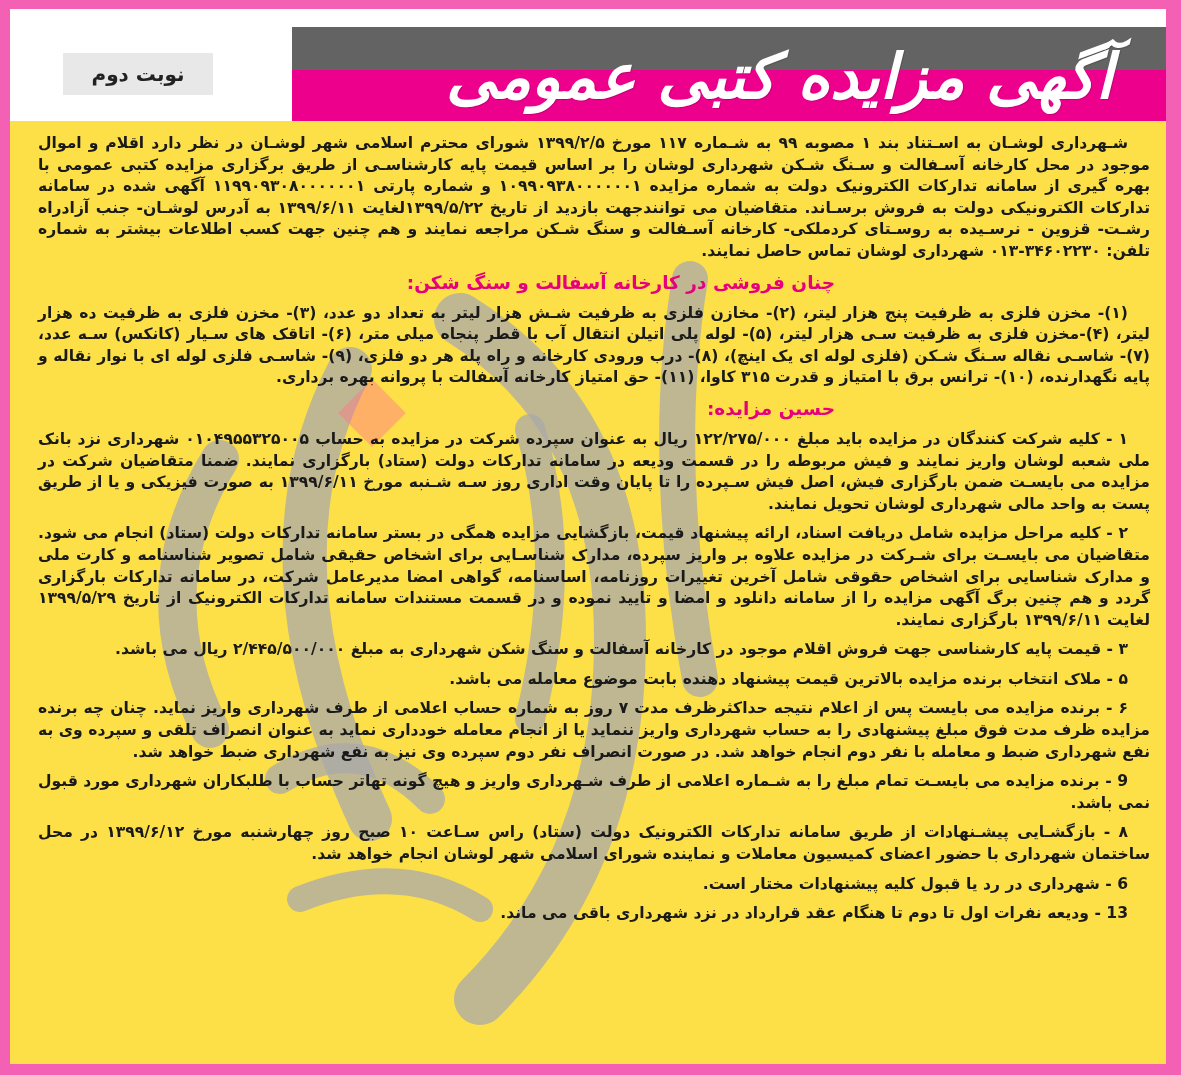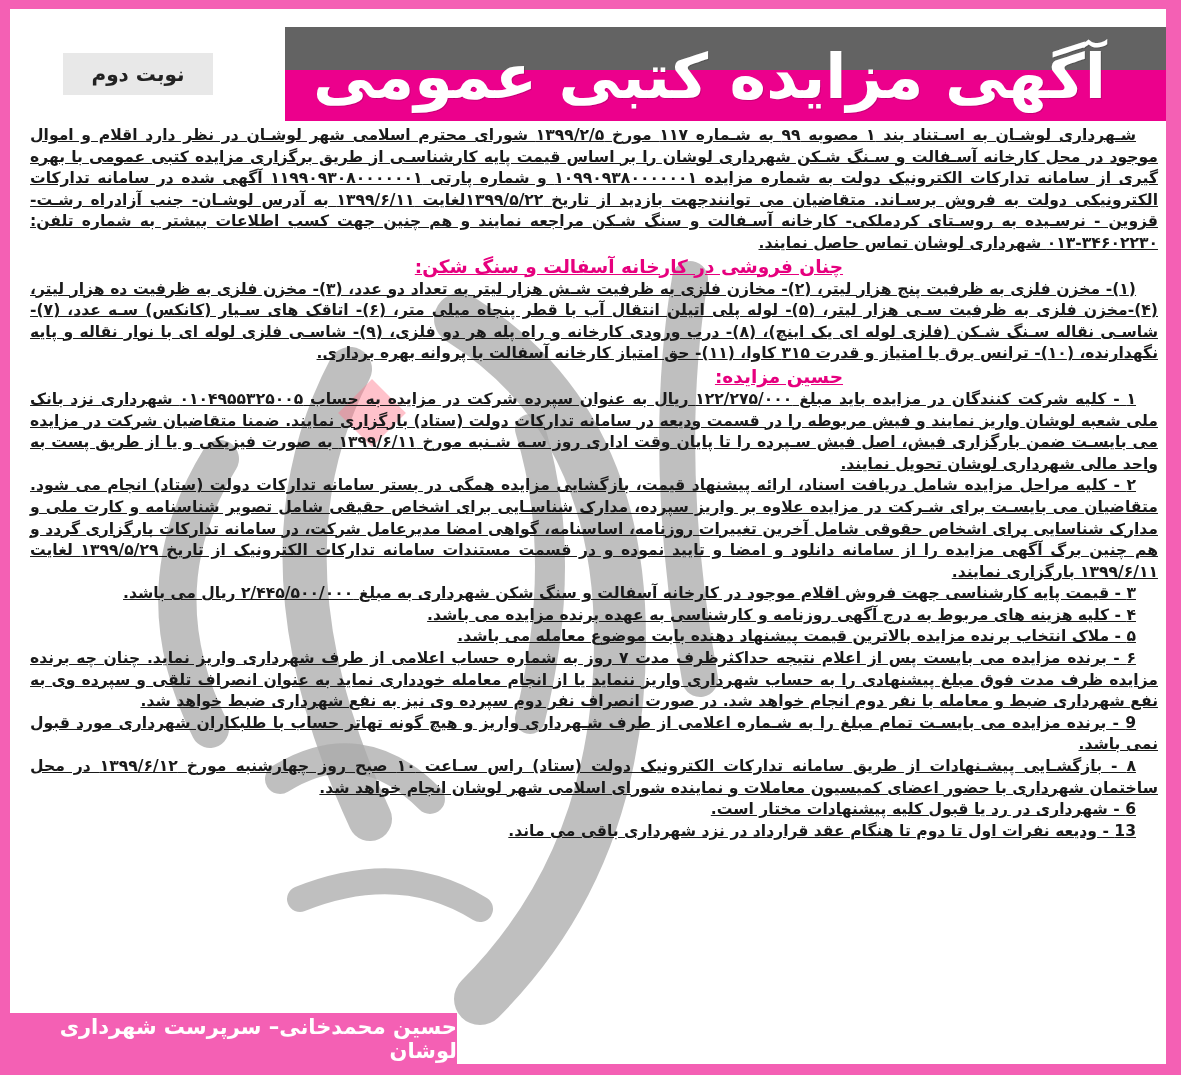--- a/index.html
+++ b/index.html
@@ -1,47 +1,47 @@
 <!DOCTYPE html>
 <html><head>
   <meta charset="utf-8">
   <style>
     * { box-sizing: border-box; margin: 0; padding: 0; }
     html, body { width: 1181px; height: 1075px; overflow: hidden; background: #f460b4; }
     body { font-family: "DejaVu Sans", sans-serif; position: relative; }
     .frame {
       position: absolute; left: 10px; top: 9px; width: 1156px; height: 1055px;
-      background: #ffffff; overflow: hidden; padding-left: 26px;
+      background: #fde047; overflow: hidden; padding-left: 26px;
     }
     .header-area {
       position: absolute; left: 0; top: 0; width: 1156px; height: 112px; background: #ffffff;
     }
     .title-block {
-      position: absolute; left: 275px; top: 18px; width: 881px; height: 107px;
+      position: absolute; left: 282px; top: 18px; width: 881px; height: 107px; font-style: italic;
     }
     .title-top { position: absolute; left: 0; top: 0; width: 100%; height: 43px; background: #636363; }
     .title-bottom { position: absolute; left: 0; top: 43px; width: 100%; height: 51px; background: #ec008c; }
     .title-text {
       position: absolute; right: 60px; top: 8px; color: #ffffff; font-family: "DejaVu Sans", sans-serif;
       font-weight: bold; font-size: 62px; line-height: 84px; direction: rtl; letter-spacing: -1px;
       text-shadow: 1px 1px 0 rgba(0,0,0,0.15);
     }
     .round-badge {
       position: absolute; left: 53px; top: 44px; width: 150px; height: 42px; background: #e8e8e8;
       display: flex; align-items: center; justify-content: center;
       font-size: 20px; font-weight: bold; color: #222; direction: rtl;
     }
     .watermark {
       position: absolute; left: 90px; top: 250px; width: 620px; height: 780px; pointer-events: none;
     }
     .content {
       position: absolute; left: 20px; top: 116px; width: 1128px; direction: rtl; text-align: justify;
       color: #1a1a1a; font-size: 15.6px; line-height: 21.6px; font-weight: bold;
     }
-    .content p { margin: 0; text-decoration: underline; }
+    .content p { margin: 8px; }
     .intro { text-indent: 22px; text-align-last: right; }
     .section-heading {
       color: #e6007e; font-size: 18.5px; line-height: 24px; font-weight: bold; padding-right: 315px;
     }
     .items { text-indent: 22px; }
     .cond { text-indent: 22px; }
     .red-mark {
       position: absolute; left: 338px; top: 380px; width: 48px; height: 48px;
       background: rgba(255,120,140,0.45); transform: rotate(45deg);
     }
@@ -82,23 +82,21 @@
   <div class="content">
     <p class="intro">شـهرداری لوشـان به اسـتناد بند ۱ مصوبه ۹۹ به شـماره ۱۱۷ مورخ ۱۳۹۹/۲/۵ شورای محترم اسلامی شهر لوشـان در نظر دارد اقلام و اموال موجود در محل کارخانه آسـفالت و سـنگ شـکن شهرداری لوشان را بر اساس قیمت پایه کارشناسـی از طریق برگزاری مزایده کتبی عمومی با بهره گیری از سامانه تدارکات الکترونیک دولت به شماره مزایده ۱۰۹۹۰۹۳۸۰۰۰۰۰۰۱ و شماره پارتی ۱۱۹۹۰۹۳۰۸۰۰۰۰۰۰۱ آگهی شده در سامانه تدارکات الکترونیکی دولت به فروش برسـاند. متقاضیان می توانندجهت بازدید از تاریخ ۱۳۹۹/۵/۲۲لغایت ۱۳۹۹/۶/۱۱ به آدرس لوشـان- جنب آزادراه رشـت- قزوین - نرسـیده به روسـتای کردملکی- کارخانه آسـفالت و سنگ شـکن مراجعه نمایند و هم چنین جهت کسب اطلاعات بیشتر به شماره تلفن: ۳۴۶۰۲۲۳۰-۰۱۳ شهرداری لوشان تماس حاصل نمایند.</p>
 
     <p class="section-heading">چنان فروشی در کارخانه آسفالت و سنگ شکن:</p>
     <p class="items">(۱)- مخزن فلزی به ظرفیت پنج هزار لیتر، (۲)- مخازن فلزی به ظرفیت شـش هزار لیتر به تعداد دو عدد، (۳)- مخزن فلزی به ظرفیت ده هزار لیتر، (۴)-مخزن فلزی به ظرفیت سـی هزار لیتر، (۵)- لوله پلی اتیلن انتقال آب با قطر پنجاه میلی متر، (۶)- اتاقک های سـیار (کانکس) سـه عدد، (۷)- شاسـی نقاله سـنگ شـکن (فلزی لوله ای یک اینچ)، (۸)- درب ورودی کارخانه و راه پله هر دو فلزی، (۹)- شاسـی فلزی لوله ای با نوار نقاله و پایه نگهدارنده، (۱۰)- ترانس برق با امتیاز و قدرت ۳۱۵ کاوا، (۱۱)- حق امتیاز کارخانه آسفالت با پروانه بهره برداری.</p>
 
     <p class="section-heading">حسین مزایده:</p>
     <p class="cond">۱ - کلیه شرکت کنندگان در مزایده باید مبلغ ۱۲۲/۲۷۵/۰۰۰ ریال به عنوان سپرده شرکت در مزایده به حساب ۰۱۰۴۹۵۵۳۲۵۰۰۵ شهرداری نزد بانک ملی شعبه لوشان واریز نمایند و فیش مربوطه را در قسمت ودیعه در سامانه تدارکات دولت (ستاد) بارگزاری نمایند. ضمنا متقاضیان شرکت در مزایده می بایسـت ضمن بارگزاری فیش، اصل فیش سـپرده را تا پایان وقت اداری روز سـه شـنبه مورخ ۱۳۹۹/۶/۱۱ به صورت فیزیکی و یا از طریق پست به واحد مالی شهرداری لوشان تحویل نمایند.</p>
     <p class="cond">۲ - کلیه مراحل مزایده شامل دریافت اسناد، ارائه پیشنهاد قیمت، بازگشایی مزایده همگی در بستر سامانه تدارکات دولت (ستاد) انجام می شود. متقاضیان می بایسـت برای شـرکت در مزایده علاوه بر واریز سپرده، مدارک شناسـایی برای اشخاص حقیقی شامل تصویر شناسنامه و کارت ملی و مدارک شناسایی برای اشخاص حقوقی شامل آخرین تغییرات روزنامه، اساسنامه، گواهی امضا مدیرعامل شرکت، در سامانه تدارکات بارگزاری گردد و هم چنین برگ آگهی مزایده را از سامانه دانلود و امضا و تایید نموده و در قسمت مستندات سامانه تدارکات الکترونیک از تاریخ ۱۳۹۹/۵/۲۹ لغایت ۱۳۹۹/۶/۱۱ بارگزاری نمایند.</p>
     <p class="cond">۳ - قیمت پایه کارشناسی جهت فروش اقلام موجود در کارخانه آسفالت و سنگ شکن شهرداری به مبلغ ۲/۴۴۵/۵۰۰/۰۰۰ ریال می باشد.</p>
-    <p class="cond">۴ - کلیه هزینه های مربوط به درج آگهی روزنامه و کارشناسی به عهده برنده مزایده می باشد.</p>
     <p class="cond">۵ - ملاک انتخاب برنده مزایده بالاترین قیمت پیشنهاد دهنده بابت موضوع معامله می باشد.</p>
     <p class="cond">۶ - برنده مزایده می بایست پس از اعلام نتیجه حداکثرظرف مدت ۷ روز به شماره حساب اعلامی از طرف شهرداری واریز نماید. چنان چه برنده مزایده ظرف مدت فوق مبلغ پیشنهادی را به حساب شهرداری واریز ننماید یا از انجام معامله  خودداری نماید به عنوان انصراف تلقی و سپرده وی به نفع شهرداری ضبط و معامله با نفر دوم انجام خواهد شد. در صورت انصراف نفر دوم سپرده وی نیز به نفع شهرداری ضبط خواهد شد.</p>
     <p class="cond">9 - برنده مزایده می بایسـت تمام مبلغ را به شـماره اعلامی از طرف شـهرداری واریز و هیچ گونه تهاتر حساب با طلبکاران شهرداری مورد  قبول نمی باشد.</p>
     <p class="cond">۸ - بازگشـایی پیشـنهادات از طریق سامانه تدارکات الکترونیک دولت (ستاد) راس سـاعت ۱۰ صبح روز چهارشنبه مورخ ۱۳۹۹/۶/۱۲ در محل ساختمان شهرداری با حضور اعضای کمیسیون معاملات و نماینده شورای اسلامی شهر لوشان انجام خواهد شد.</p>
     <p class="cond">6 - شهرداری در رد یا قبول کلیه پیشنهادات مختار است.</p>
     <p class="cond">13 - ودیعه نفرات اول تا دوم تا هنگام عقد قرارداد در نزد شهرداری باقی می ماند.</p>
   </div>
 
-  <div class="signature">حسین محمدخانی– سرپرست شهرداری لوشان</div>
 </div>
 
 </body></html>

